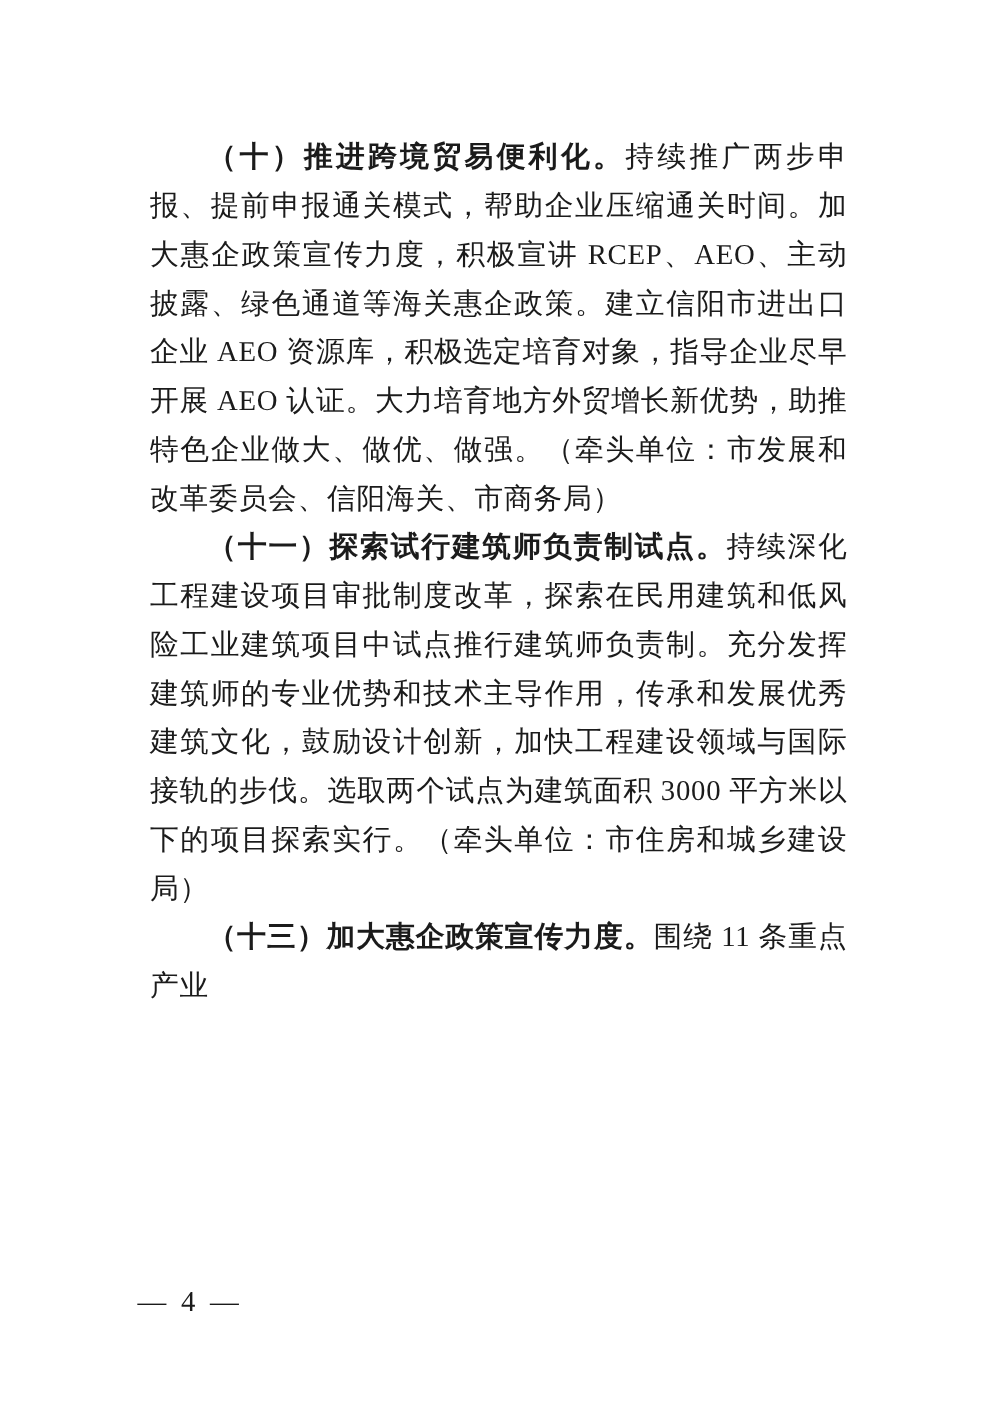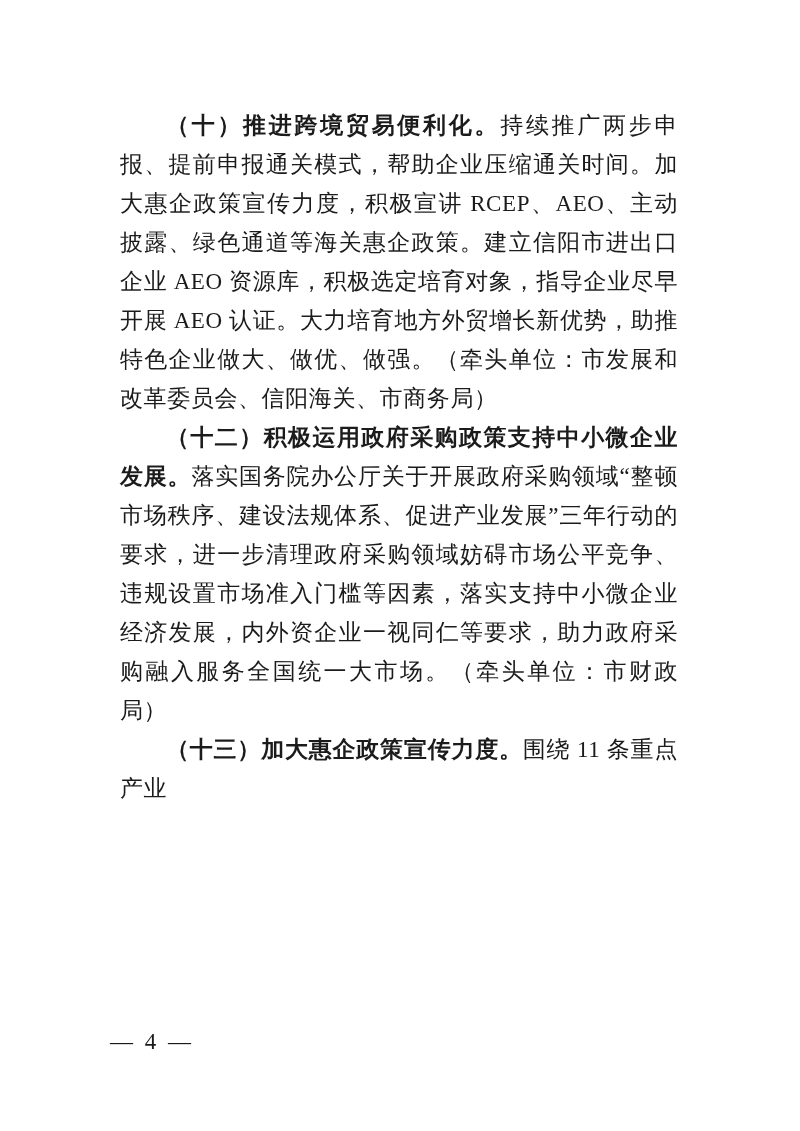--- a/index.html
+++ b/index.html
@@ -54,22 +54,22 @@
   }
 </style>
 </head>
 <body>
 
 <div class="page">
   <div class="content">
 
     <p class="para"><span class="head">（十）推进跨境贸易便利化。</span><span class="body-text">持续推广两步申报、提前申报通关模式，帮助企业压缩通关时间。加大惠企政策宣传力度，积极宣讲 RCEP、AEO、主动披露、绿色通道等海关惠企政策。建立信阳市进出口企业 AEO 资源库，积极选定培育对象，指导企业尽早开展 AEO 认证。大力培育地方外贸增长新优势，助推特色企业做大、做优、做强。（牵头单位：市发展和改革委员会、信阳海关、市商务局）</span></p>
 
+    <p class="para"><span class="head">（十一）探索试行建筑师负责制试点。</span><span class="body-text">持续深化工程建设项目审批制度改革，探索在民用建筑和低风险工业建筑项目中试点推行建筑师负责制。充分发挥建筑师的专业优势和技术主导作用，传承和发展优秀建筑文化，鼓励设计创新，加快工程建设领域与国际接轨的步伐。选取两个试点为建筑面积 3000 平方米以下的项目探索实行。（牵头单位：市住房和城乡建设局）</span></p>
 
-    <p class="para"><span class="head">（十二）积极运用政府采购政策支持中小微企业发展。</span><span class="body-text">落实国务院办公厅关于开展政府采购领域“整顿市场秩序、建设法规体系、促进产业发展”三年行动的要求，进一步清理政府采购领域妨碍市场公平竞争、违规设置市场准入门槛等因素，落实支持中小微企业经济发展，内外资企业一视同仁等要求，助力政府采购融入服务全国统一大市场。（牵头单位：市财政局）</span></p>
 
 
     <p class="para"><span class="head">（十三）加大惠企政策宣传力度。</span><span class="body-text">围绕 11 条重点产业</span></p>
 
   </div>
 
   <div class="page-number">— 4 —</div>
 </div>
 
 </body></html>

